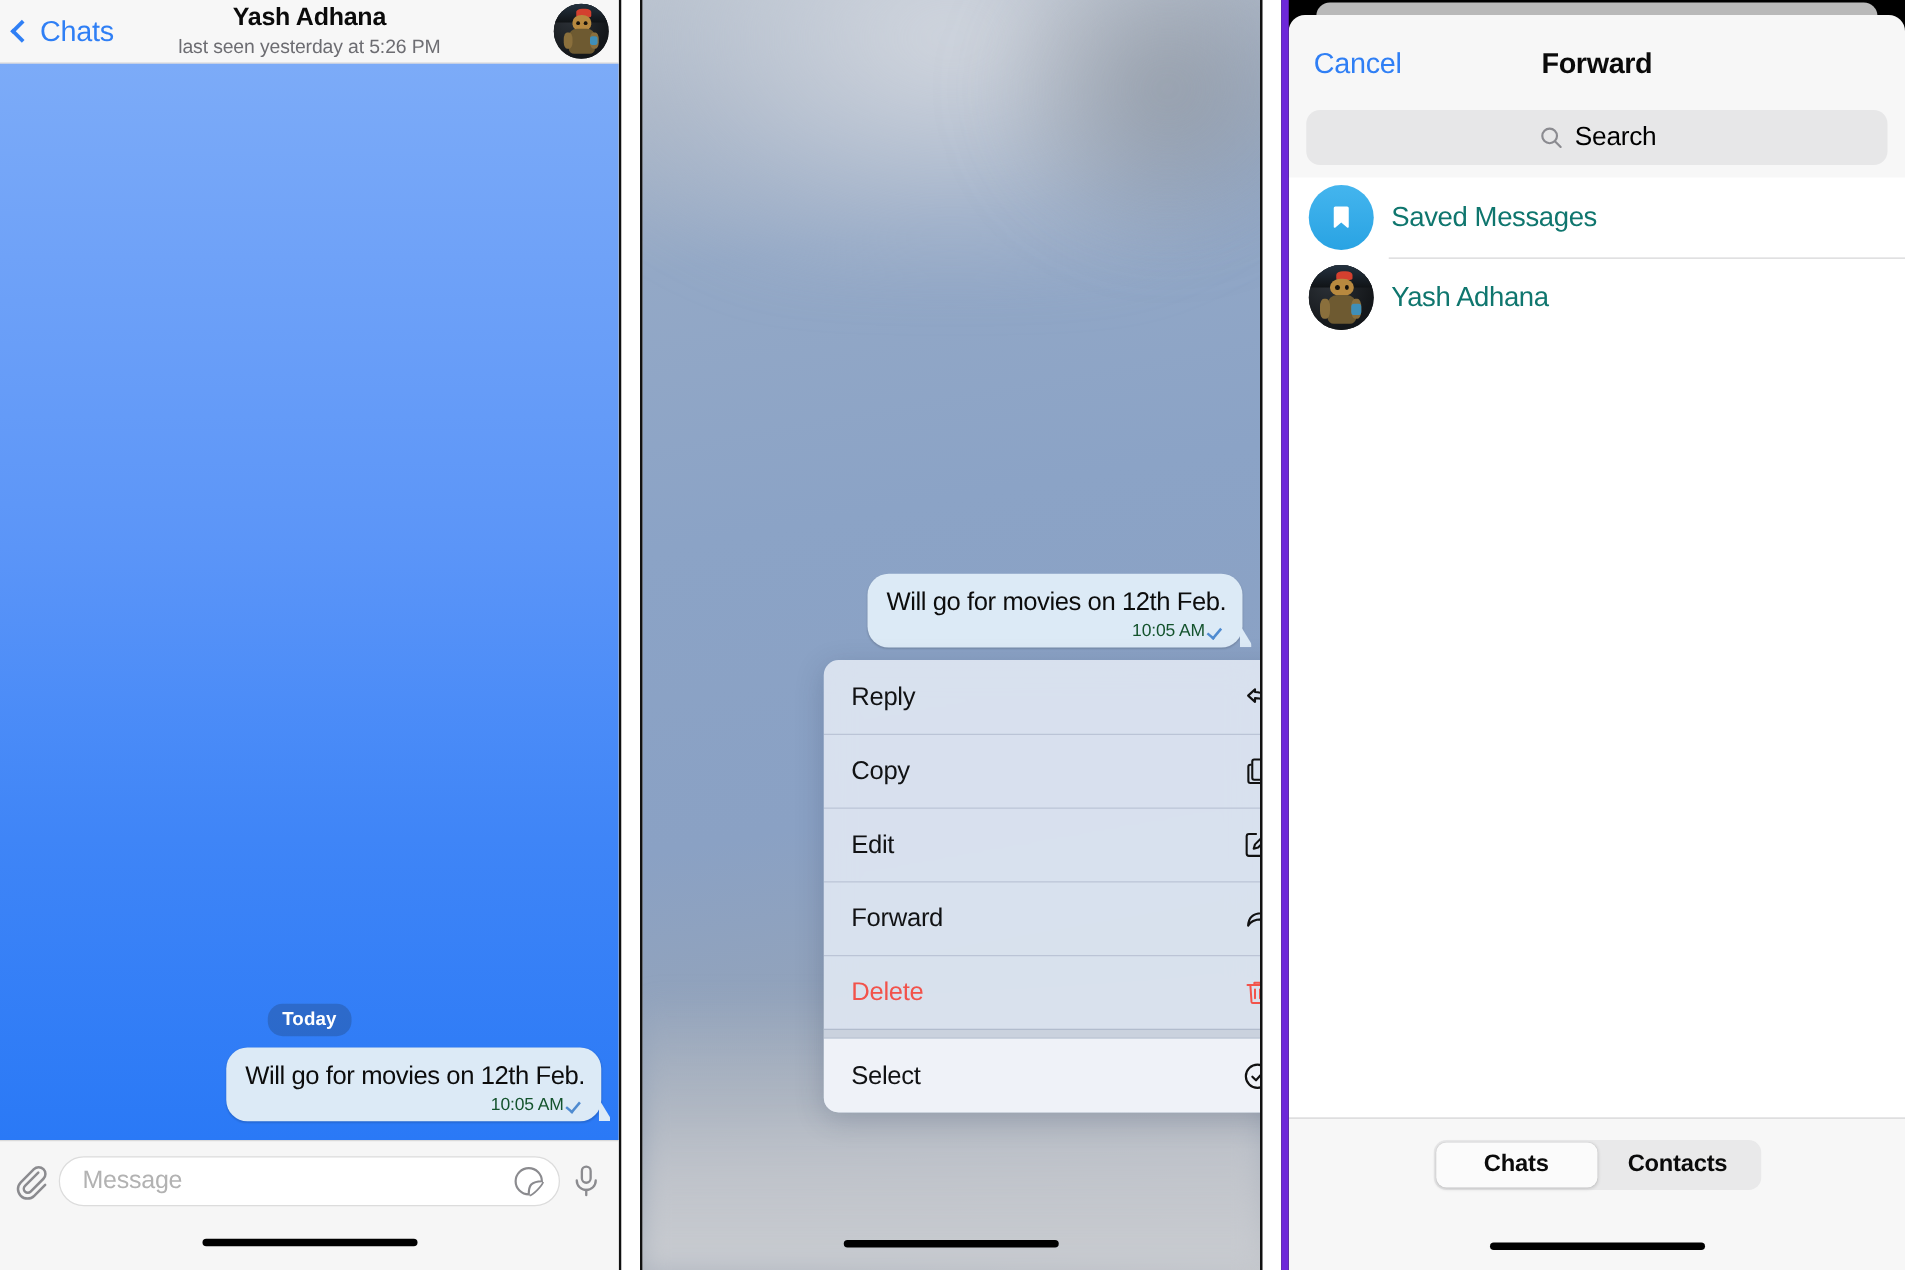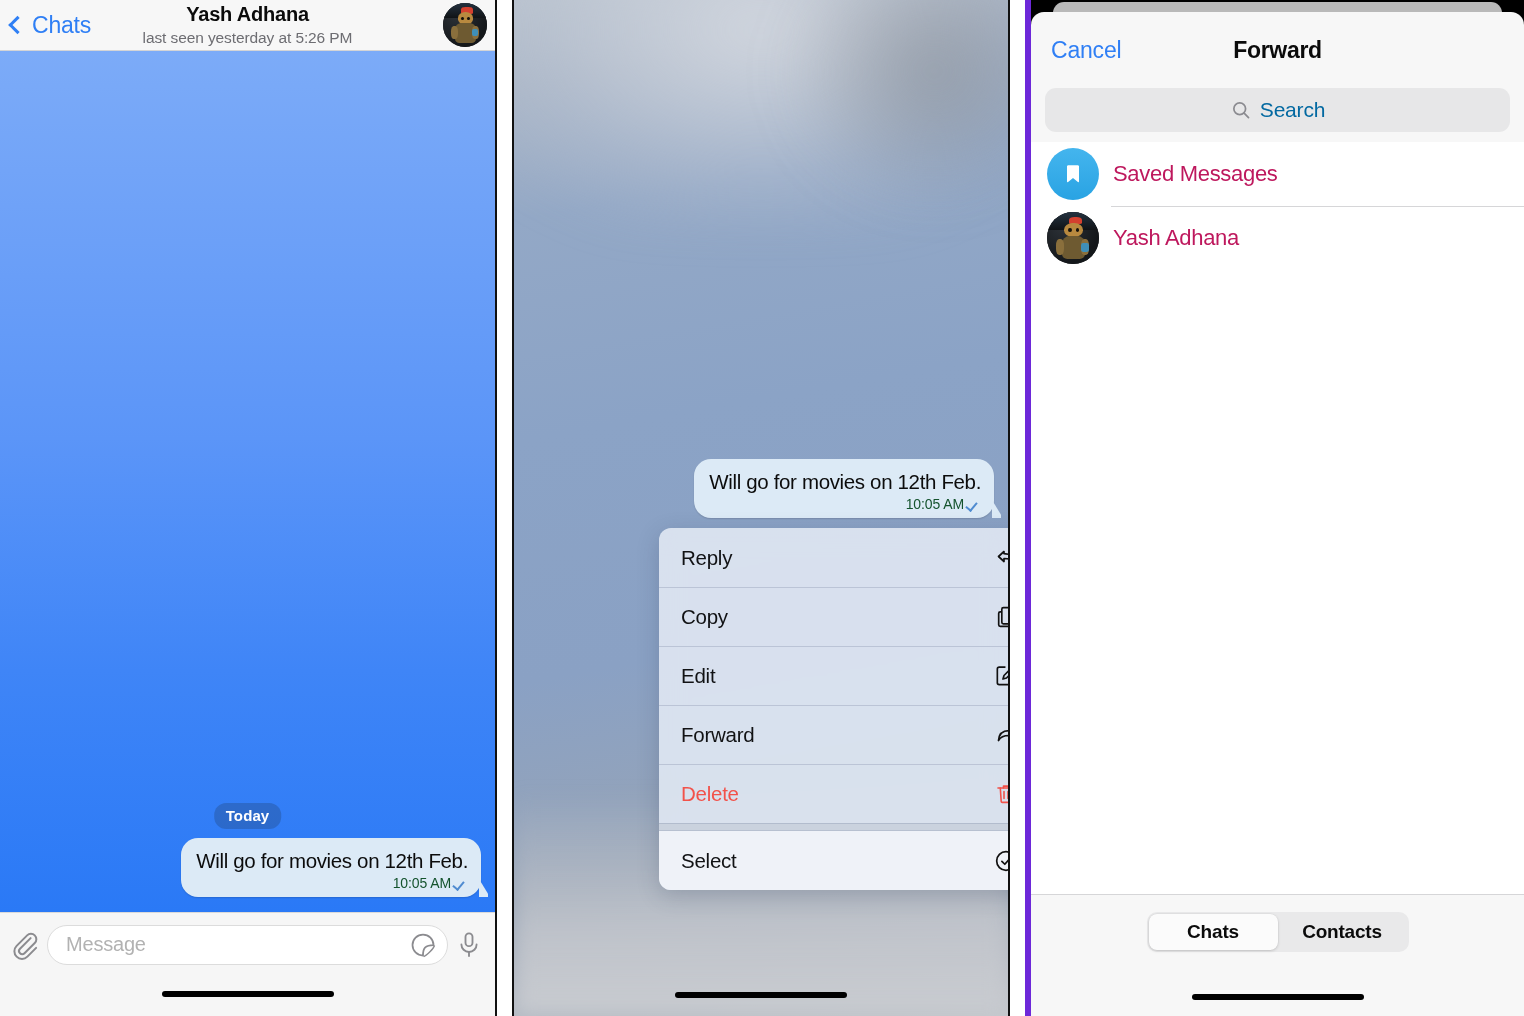--- a/index.html
+++ b/index.html
@@ -286,39 +286,39 @@
   }
   .p3-title {
     width: 100%; text-align: center;
     font-size: 23px; font-weight: bold; color: #0b0b0b; letter-spacing: -0.3px;
   }
   .p3-searchwrap { flex: 0 0 54px; padding: 0 14px; }
   .p3-search {
     height: 44px; background: #e7e7e8; border-radius: 11px;
     display: flex; align-items: center; justify-content: center; gap: 8px;
   }
-  .p3-search-text { font-size: 21px; color: #0369a1; letter-spacing: -0.2px; }
+  .p3-search-text { font-size: 21px; color: #000000; letter-spacing: -0.2px; }
   .p3-list { flex: 1 1 auto; background: #ffffff; }
   .p3-row {
     height: 64px; display: flex; align-items: center;
     padding-left: 16px; position: relative;
   }
   .p3-row + .p3-row::before {
     content:""; position:absolute; left: 80px; right: 0; top: 0;
     height: 1px; background: #d6d6d8;
   }
   .p3-rowavatar { width: 52px; height: 52px; flex: none; }
   .saved-circle {
     width: 52px; height: 52px; border-radius: 50%;
     background: linear-gradient(180deg,#44b5ee 0%,#29a3e3 100%);
     display: flex; align-items: center; justify-content: center;
   }
   .p3-rowlabel {
     margin-left: 14px;
-    font-size: 22px; color: #be185d; letter-spacing: -0.3px;
+    font-size: 22px; color: #0f766e; letter-spacing: -0.3px;
   }
   .p3-bottom {
     flex: 0 0 122px;
     background: #f7f7f7;
     border-top: 1px solid #d6d6d8;
     display: flex; flex-direction: column; align-items: center;
   }
   .seg {
     margin-top: 17px;
     background: #e9e9ea;

